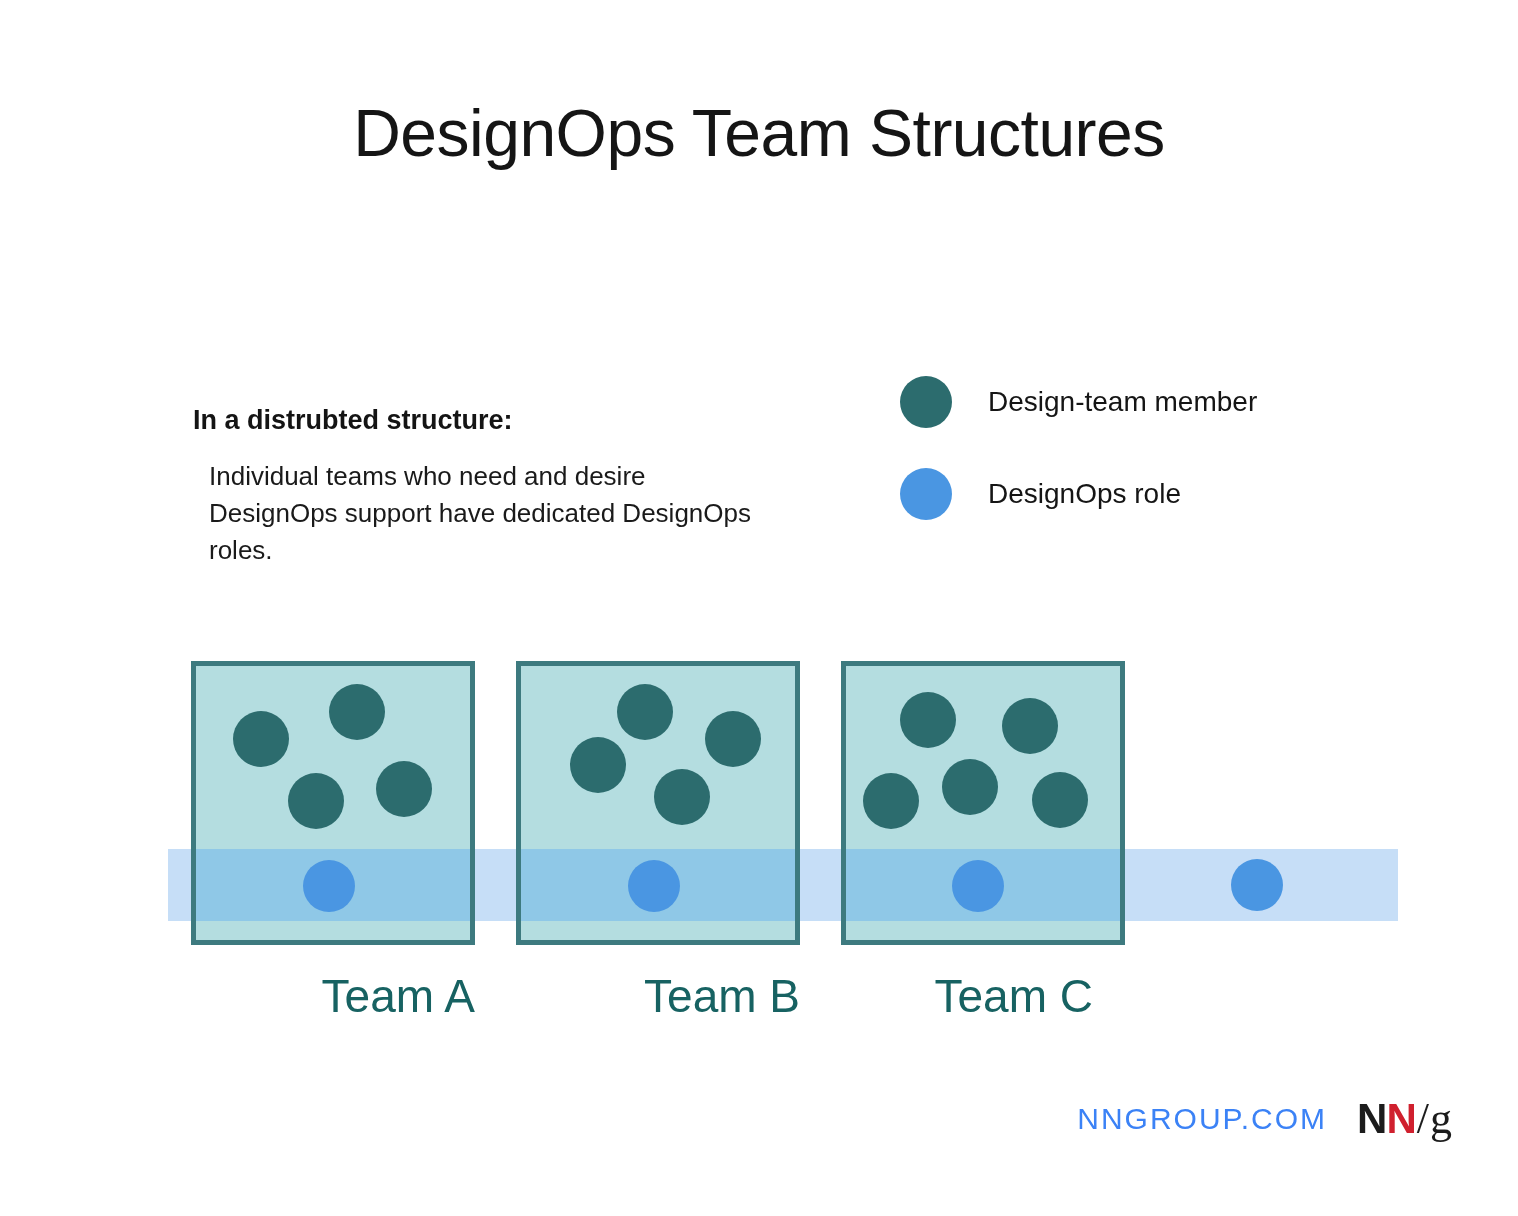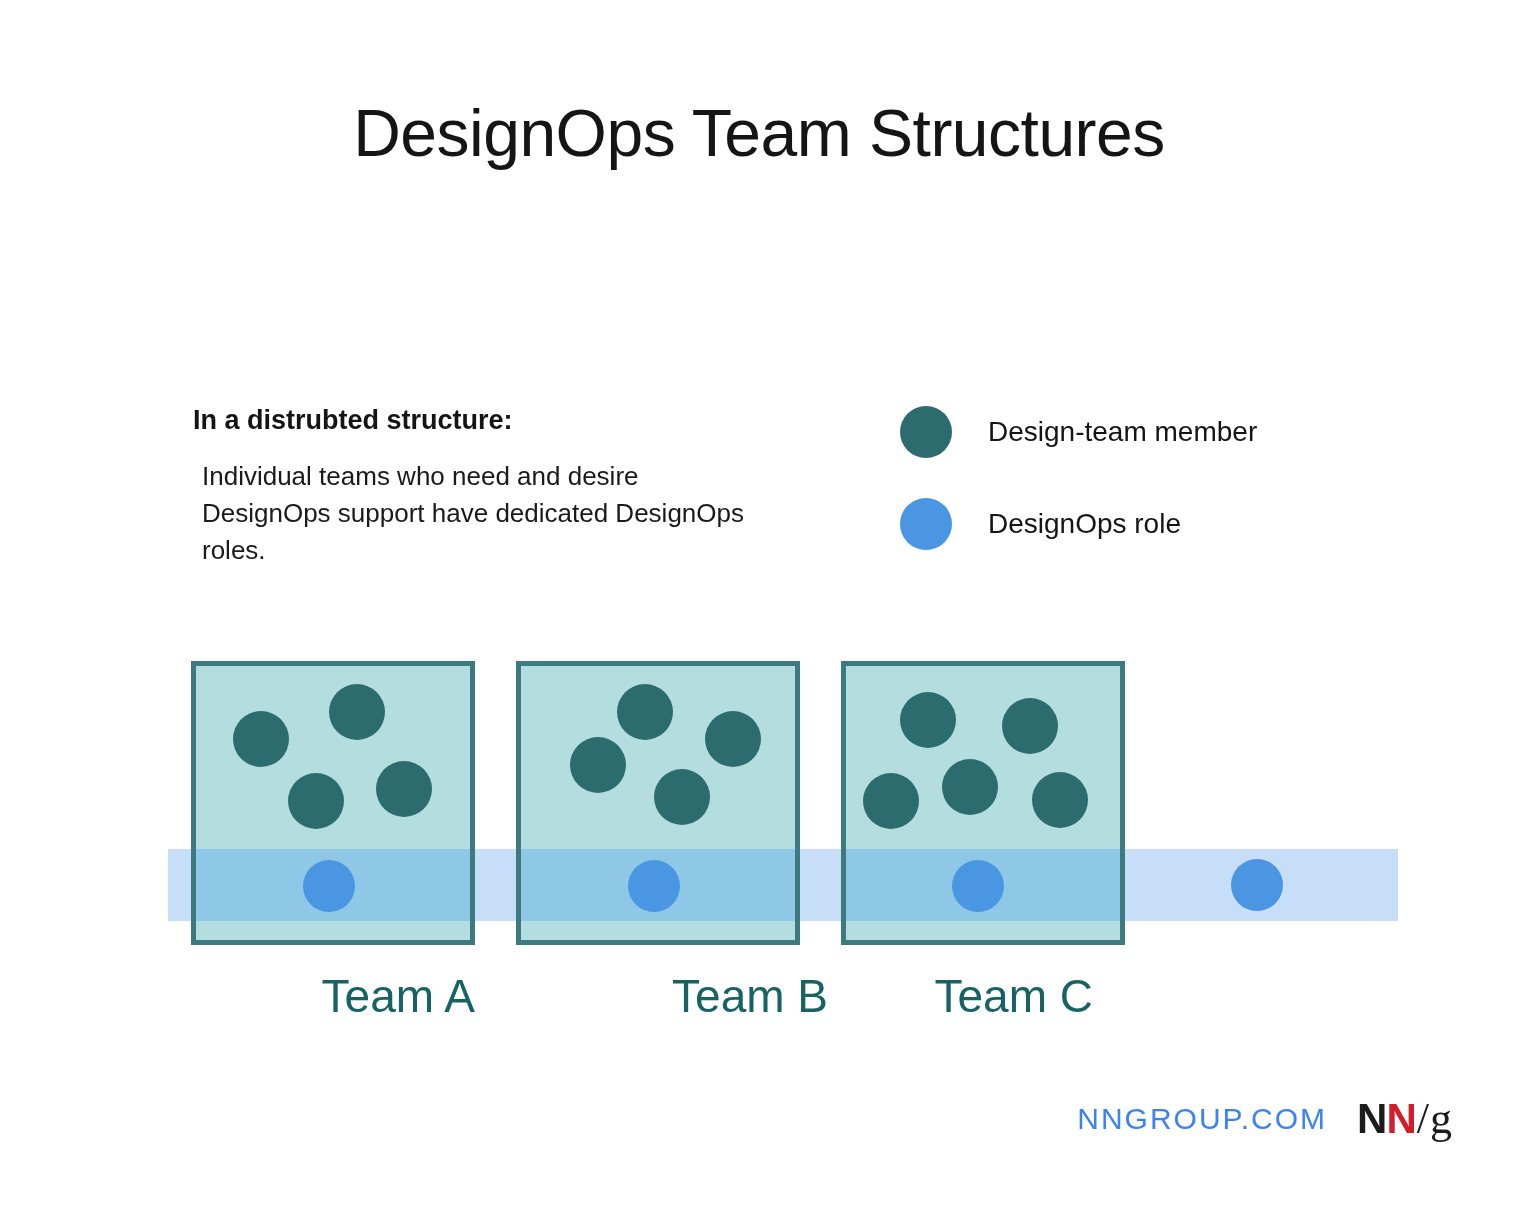--- a/index.html
+++ b/index.html
@@ -56,30 +56,30 @@
     font-size: 27px;
     font-weight: 700;
     color: #141414;
     margin: 12px 0 22px 0;
     line-height: 1.15;
   }
   #intro-body {
     font-size: 26px;
     font-weight: 400;
     color: #1a1a1a;
-    margin: 9px;
+    margin: 16px;
     line-height: 1.42;
     max-width: 560px;
   }
 
   
   #legend {
     position: absolute;
     left: 900px;
-    top: 406px;
+    top: 376px;
   }
   .legend-row {
     display: flex;
     align-items: center;
     margin-bottom: 40px;
   }
   .legend-swatch {
     width: 52px;
     height: 52px;
     border-radius: 50%;
@@ -227,21 +227,21 @@
         </div>
         <div class="team-label" style="left: 191px; top: 973px; width: 284px;">Team A</div>
         <div class="team-box" style="left: 516px; top: 661px; width: 284px; height: 284px; background: rgb(180, 221, 224); border-color: rgb(61, 122, 127); border-width: 5px;">
           <div class="team-box-overlay" style="top: 183px; height: 72px; background: rgb(143, 200, 231);"></div>
           <div class="dot dot-member" style="left: 96px; top: 18px; width: 56px; height: 56px;"></div>
           <div class="dot dot-member" style="left: 49px; top: 71px; width: 56px; height: 56px;"></div>
           <div class="dot dot-member" style="left: 184px; top: 45px; width: 56px; height: 56px;"></div>
           <div class="dot dot-member" style="left: 133px; top: 103px; width: 56px; height: 56px;"></div>
           <div class="dot dot-ops" style="left: 107px; top: 194px; width: 52px; height: 52px;"></div>
         </div>
-        <div class="team-label" style="left: 544px; top: 973px; width: 284px;">Team B</div>
+        <div class="team-label" style="left: 516px; top: 973px; width: 284px;">Team B</div>
         <div class="team-box" style="left: 841px; top: 661px; width: 284px; height: 284px; background: rgb(180, 221, 224); border-color: rgb(61, 122, 127); border-width: 5px;">
           <div class="team-box-overlay" style="top: 183px; height: 72px; background: rgb(143, 200, 231);"></div>
           <div class="dot dot-member" style="left: 54px; top: 26px; width: 56px; height: 56px;"></div>
           <div class="dot dot-member" style="left: 156px; top: 32px; width: 56px; height: 56px;"></div>
           <div class="dot dot-member" style="left: 17px; top: 107px; width: 56px; height: 56px;"></div>
           <div class="dot dot-member" style="left: 96px; top: 93px; width: 56px; height: 56px;"></div>
           <div class="dot dot-member" style="left: 186px; top: 106px; width: 56px; height: 56px;"></div>
           <div class="dot dot-ops" style="left: 106px; top: 194px; width: 52px; height: 52px;"></div>
         </div>
         <div class="team-label" style="left: 809px; top: 973px; width: 284px;">Team C</div>

